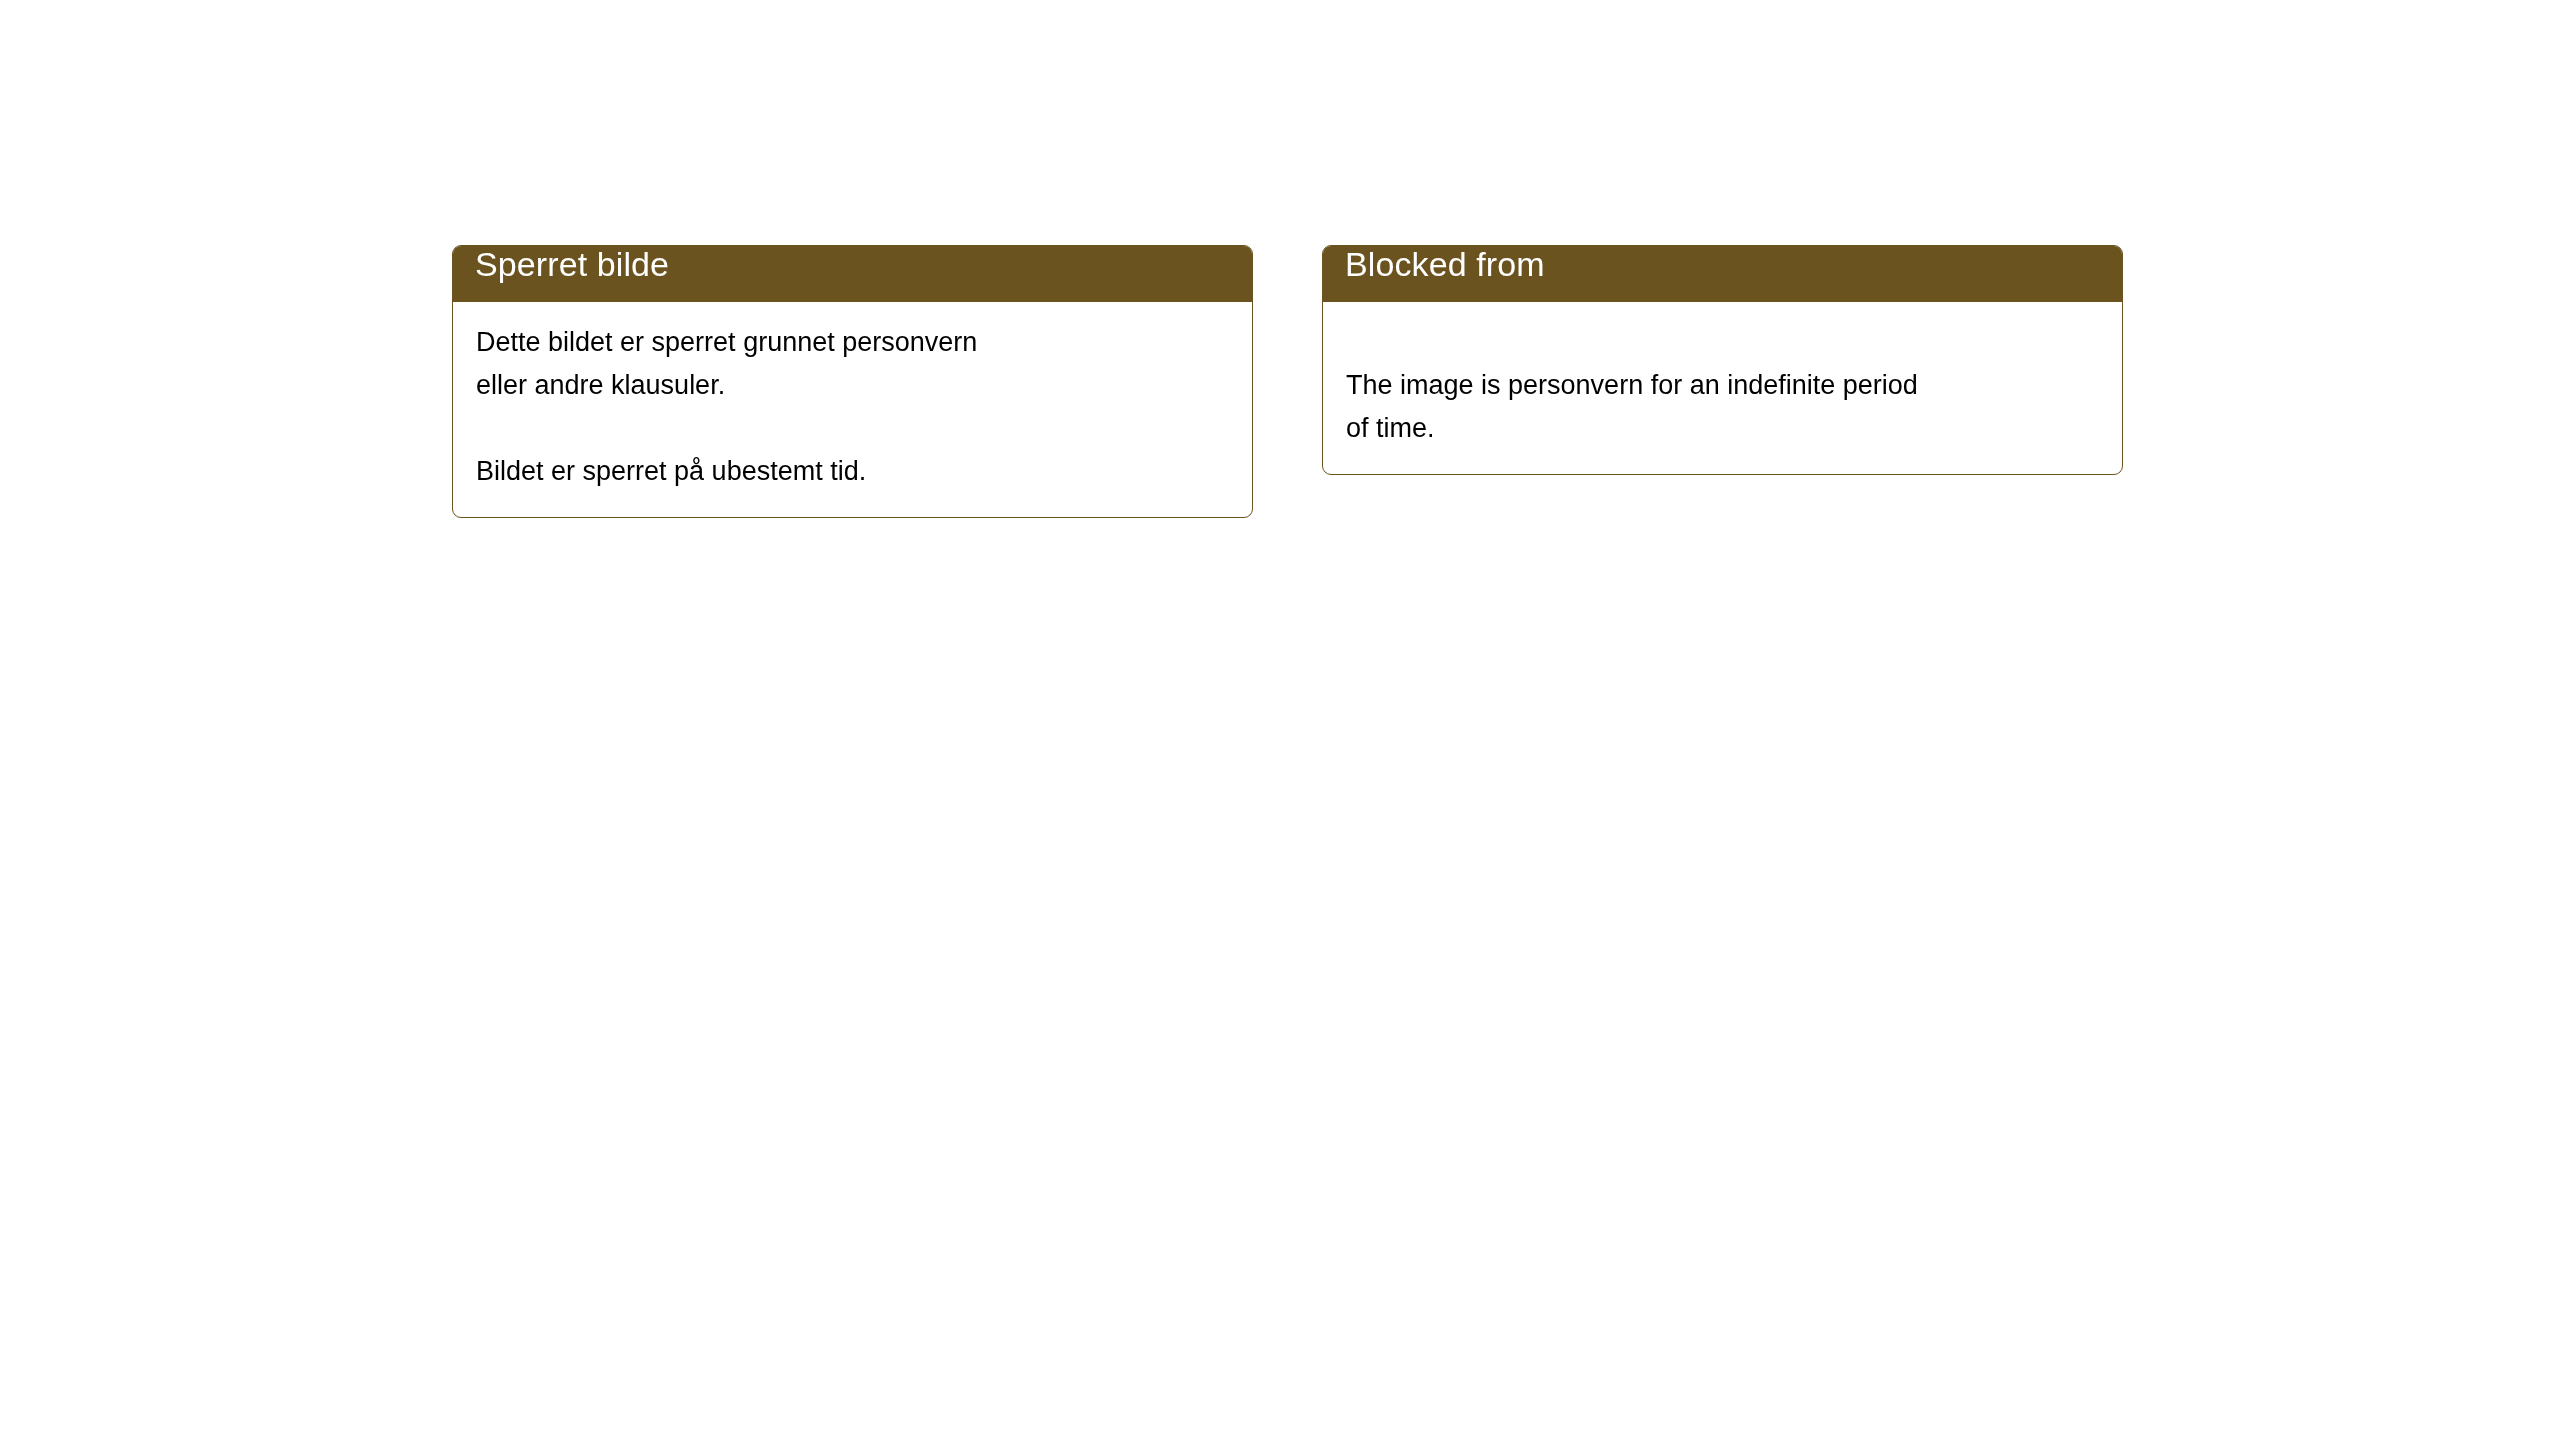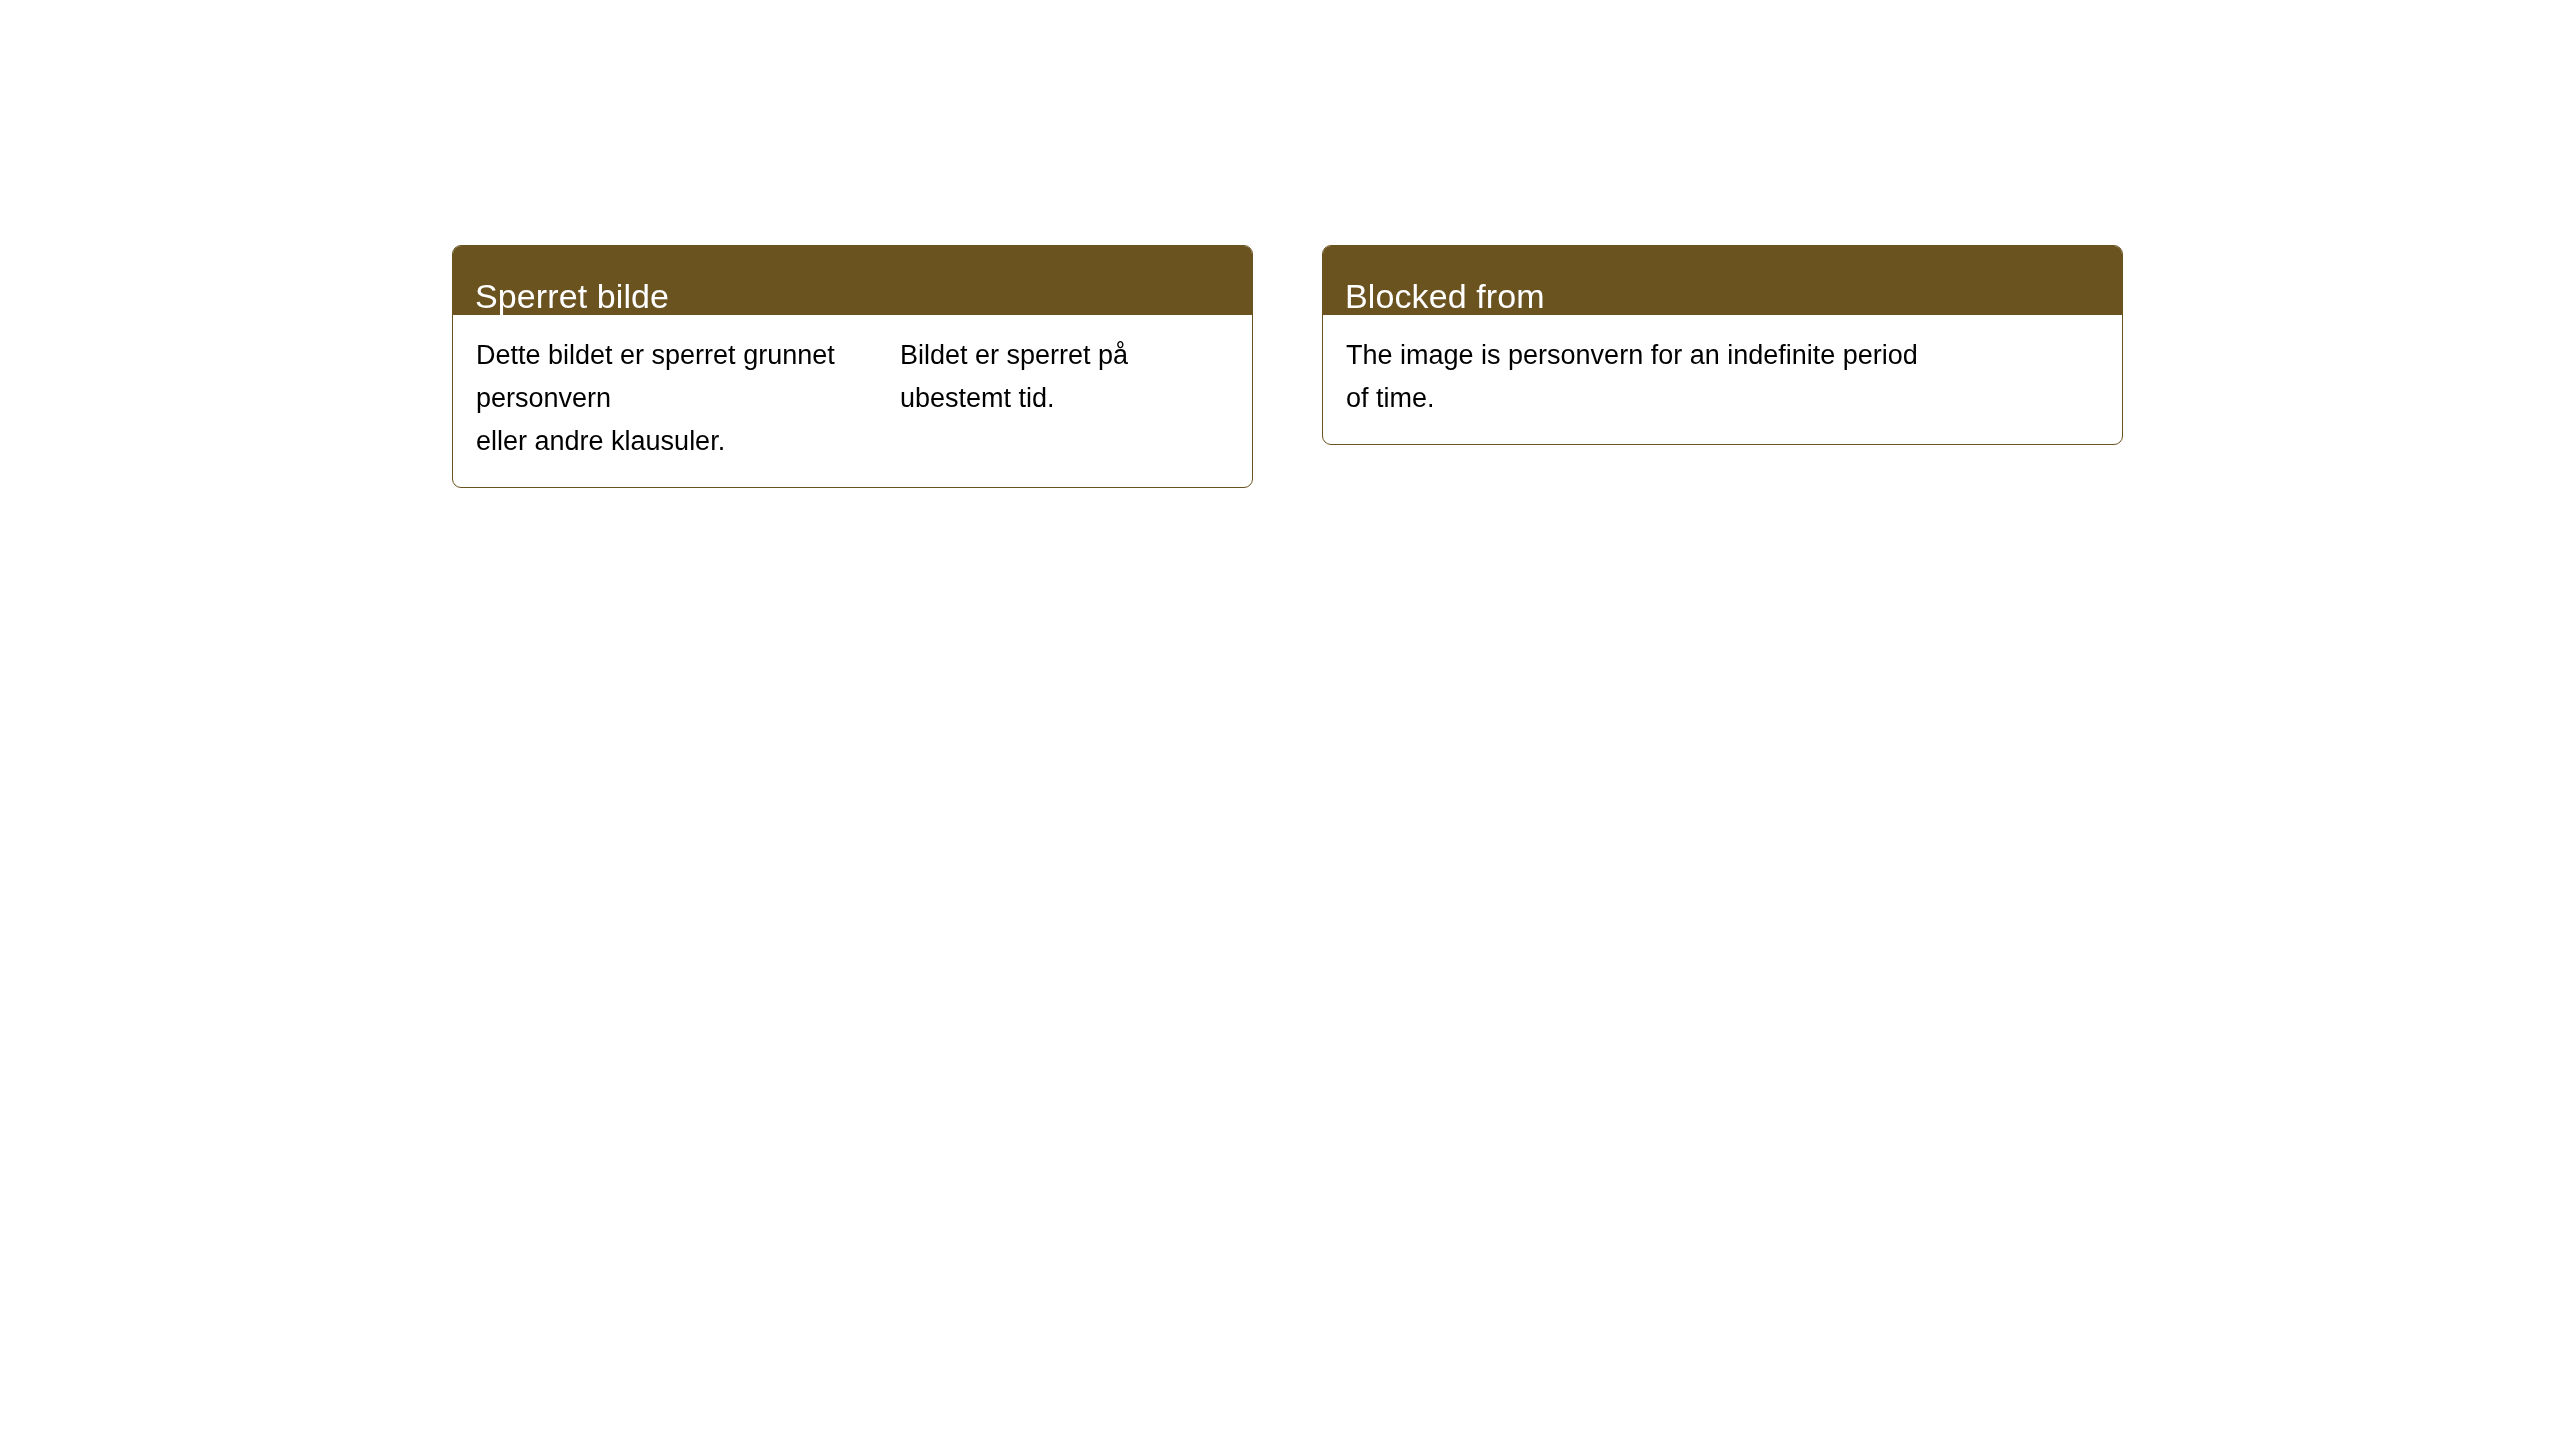--- a/index.html
+++ b/index.html
@@ -35,43 +35,43 @@
     border: 1px solid #6b5320;
     border-radius: 9px;
     overflow: hidden;
     display: flex;
     flex-direction: column;
     box-shadow: 0 0 0 0 rgba(0,0,0,0);
   }
 
   .notice-header {
     background: #6b5320;
-    height: 70px;
+    height: 57px;
     box-sizing: border-box;
     display: flex;
-    align-items: flex-end;
+    align-items: flex-start;
     padding: 0 0 0 23px;
     margin: -1px -1px 0 -1px;
     border-top-left-radius: 9px;
     border-top-right-radius: 9px;
   }
 
   .notice-title {
     color: #ffffff;
     font-size: 34px;
     font-weight: 400;
     line-height: 38px;
     letter-spacing: 0.1px;
     white-space: nowrap;
   }
 
   .notice-body {
     padding: 19px 22px 24px 23px;
     display: flex;
-    flex-direction: row;
+    flex-direction: column;
   }
 
   .notice-paragraph {
     color: #000000;
     font-size: 27px;
     font-weight: 400;
     line-height: 43px;
     margin: 0;
     white-space: pre-line;
   }

